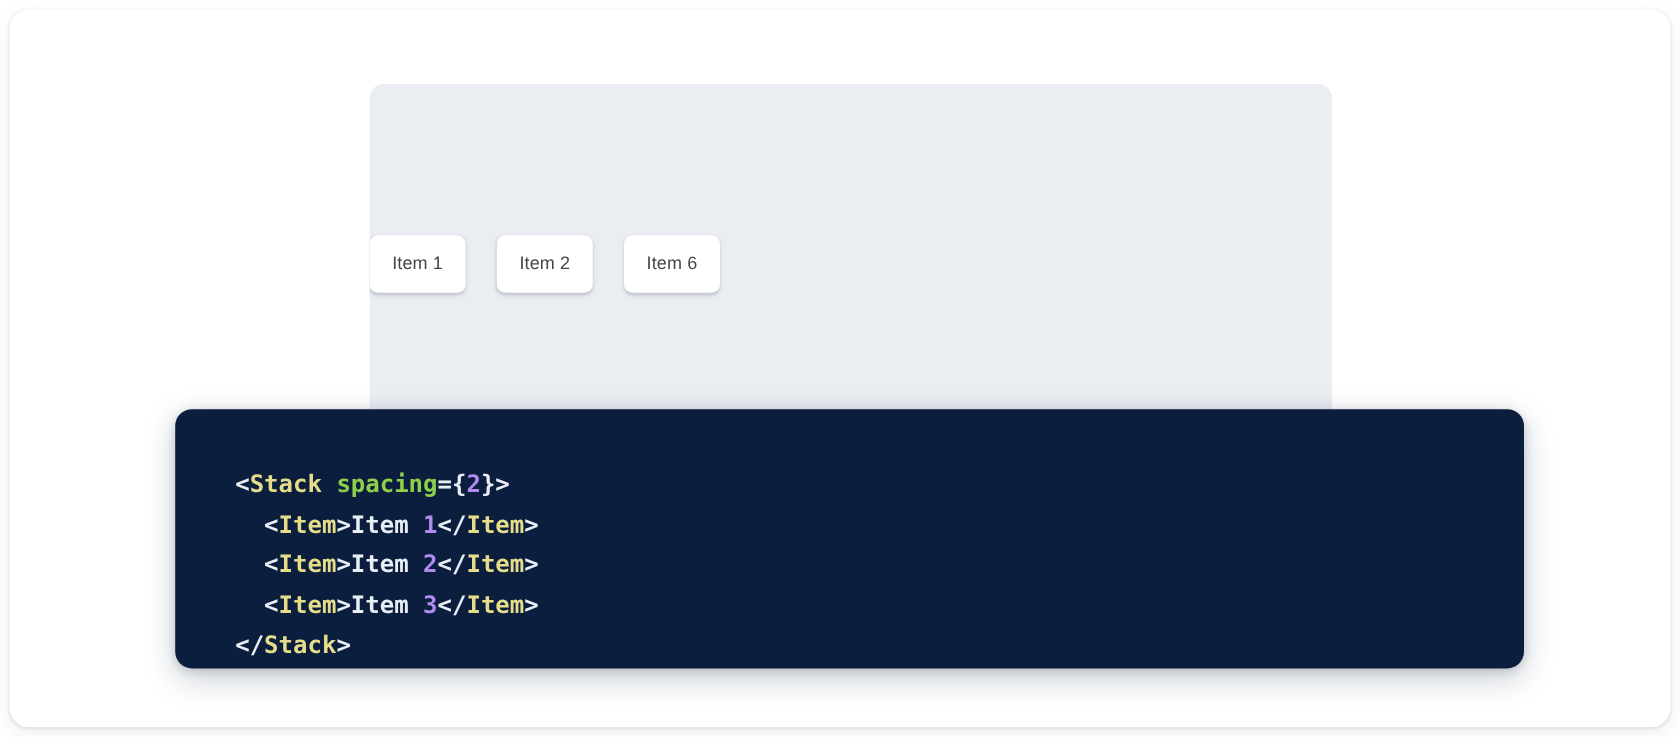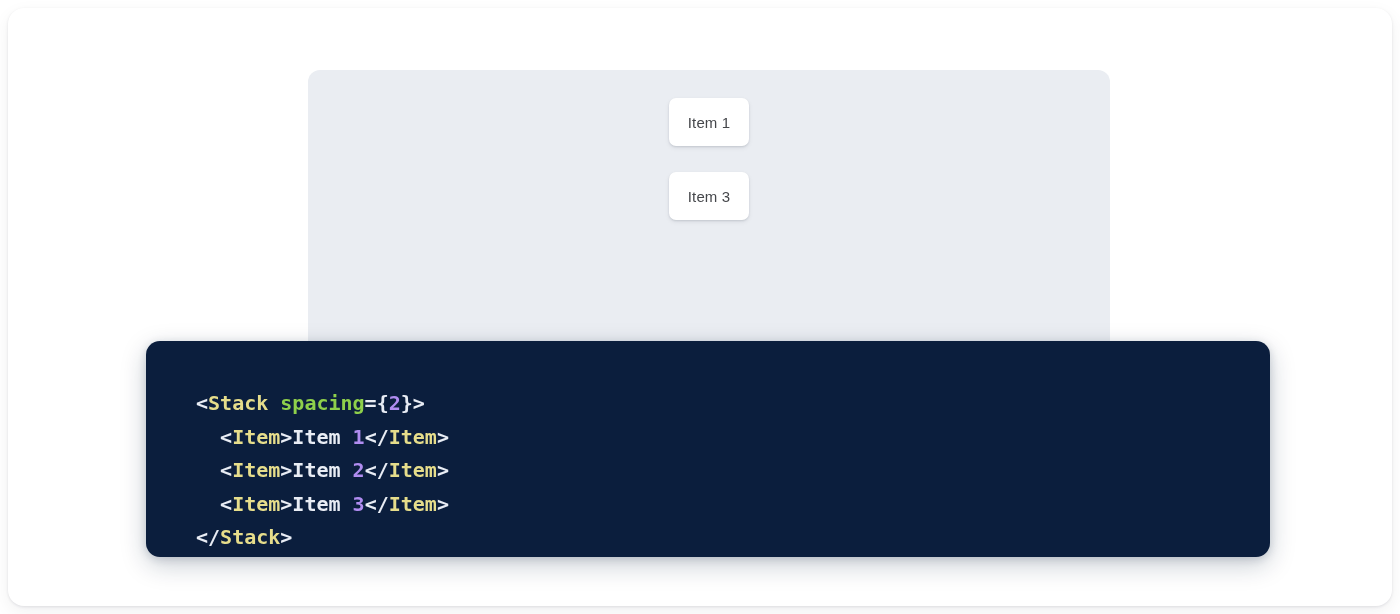--- a/index.html
+++ b/index.html
@@ -46,21 +46,21 @@
     overflow: hidden;
   }
 
   #stack-demo {
     position: absolute;
     left: 0;
     top: 0;
     width: 802px;
     height: 271px;
     display: flex;
-    flex-direction: column;
+    flex-direction: row;
     align-items: center;
     justify-content: flex-start;
     padding-top: 28px;
     box-sizing: border-box;
     gap: 26px;
   }
 
   .stack-item {
     width: 80px;
     height: 48px;
@@ -116,21 +116,24 @@
 <div id="page">
 
   <div id="outer-frame">
 
     <div id="preview-surface">
       <div id="stack-demo">
         <div class="stack-item">
           <span>Item 1</span>
         </div>
         <div class="stack-item">
-          <span>Item 3</span>
+          <span>Item 2</span>
+        </div>
+        <div class="stack-item">
+          <span>Item 6</span>
         </div>
       </div>
     </div>
 
     <div id="code-panel">
       <pre id="code-block"><span class="code-line"><span class="tok-punct">&lt;</span><span class="tok-tag">Stack</span><span class="tok-text"> </span><span class="tok-attr">spacing</span><span class="tok-punct">=</span><span class="tok-punct">{</span><span class="tok-num">2</span><span class="tok-punct">}</span><span class="tok-punct">&gt;</span></span>
 <span class="code-line"><span class="tok-text">  </span><span class="tok-punct">&lt;</span><span class="tok-tag">Item</span><span class="tok-punct">&gt;</span><span class="tok-text">Item </span><span class="tok-num">1</span><span class="tok-punct">&lt;/</span><span class="tok-tag">Item</span><span class="tok-punct">&gt;</span></span>
 <span class="code-line"><span class="tok-text">  </span><span class="tok-punct">&lt;</span><span class="tok-tag">Item</span><span class="tok-punct">&gt;</span><span class="tok-text">Item </span><span class="tok-num">2</span><span class="tok-punct">&lt;/</span><span class="tok-tag">Item</span><span class="tok-punct">&gt;</span></span>
 <span class="code-line"><span class="tok-text">  </span><span class="tok-punct">&lt;</span><span class="tok-tag">Item</span><span class="tok-punct">&gt;</span><span class="tok-text">Item </span><span class="tok-num">3</span><span class="tok-punct">&lt;/</span><span class="tok-tag">Item</span><span class="tok-punct">&gt;</span></span>
 <span class="code-line"><span class="tok-punct">&lt;/</span><span class="tok-tag">Stack</span><span class="tok-punct">&gt;</span></span></pre>

